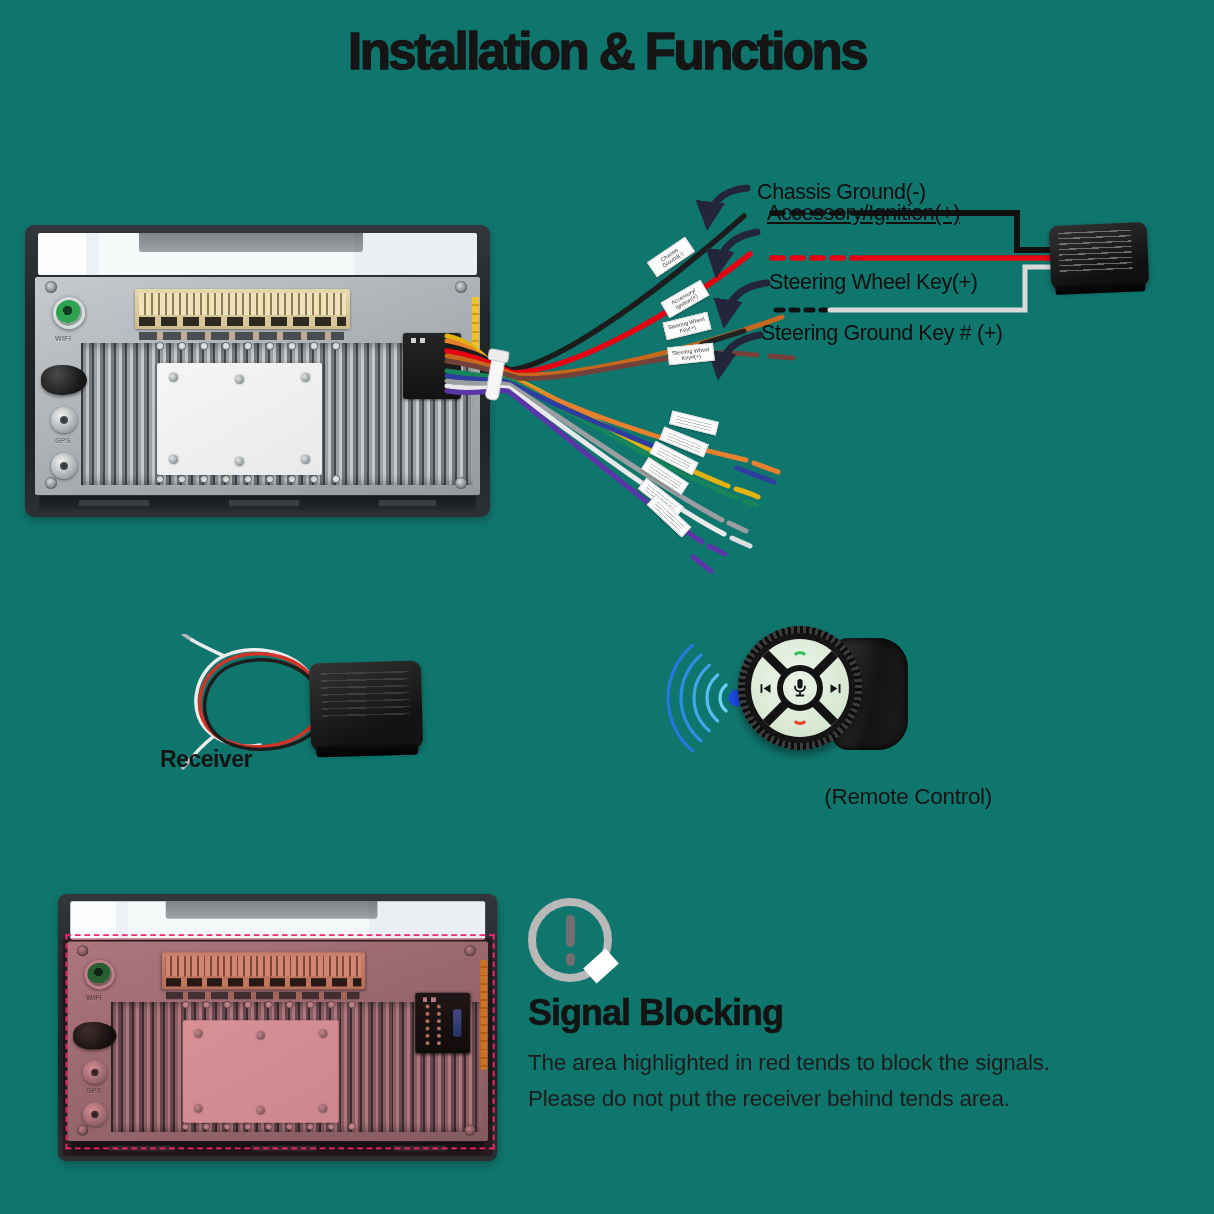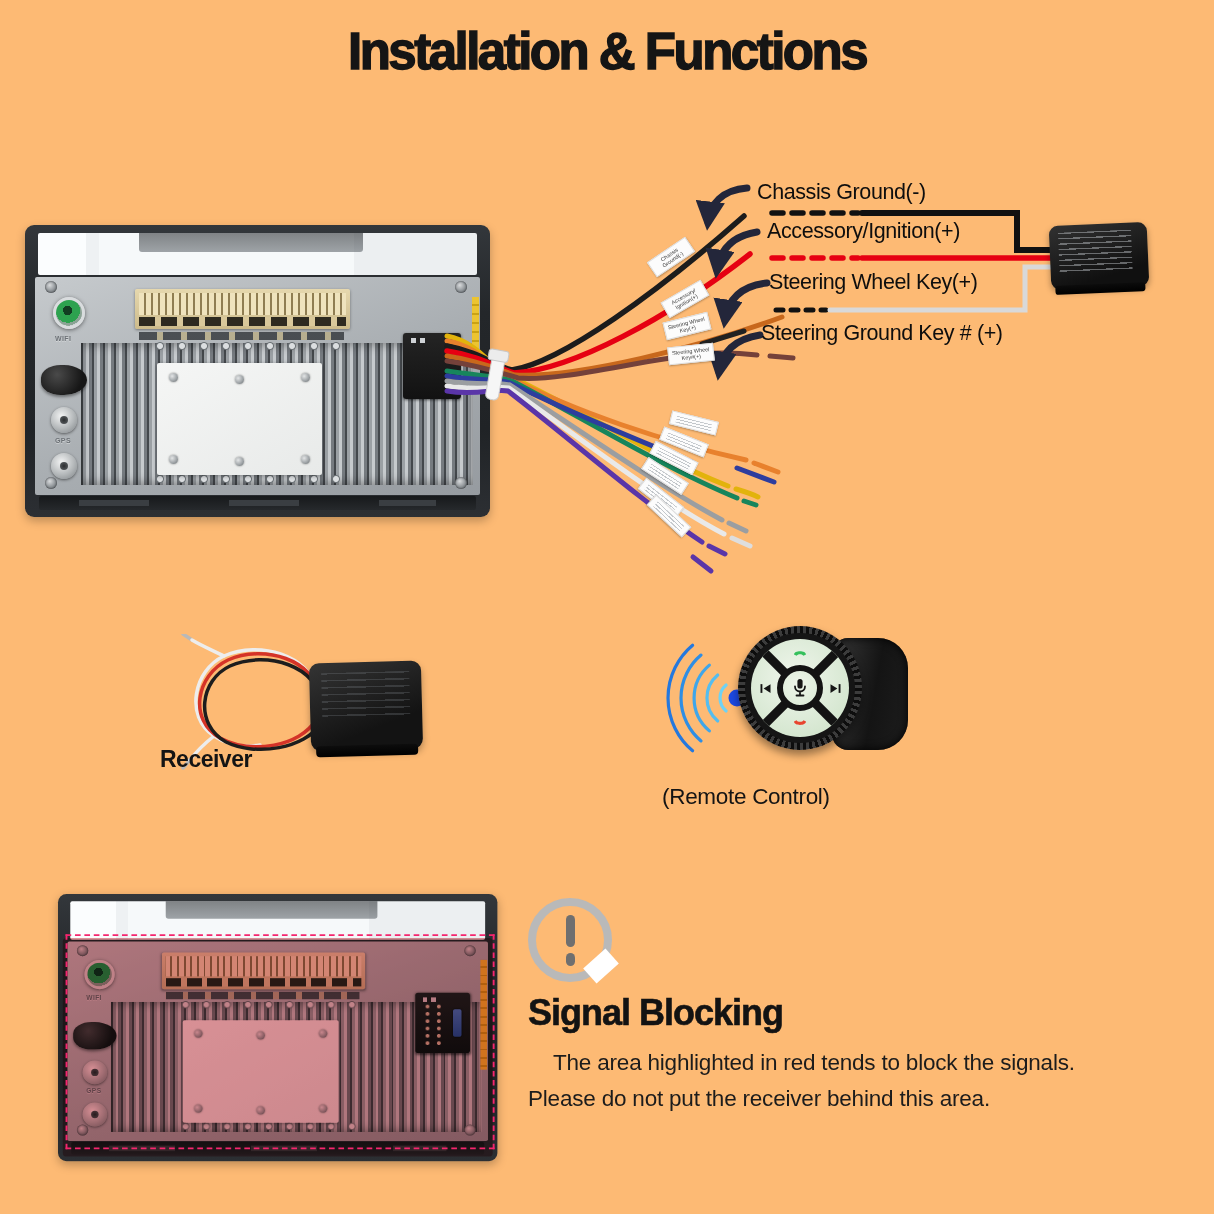--- a/index.html
+++ b/index.html
@@ -1,17 +1,17 @@
 <!DOCTYPE html>
 <html><head>
 <meta charset="utf-8">
 <style>
   html,body{margin:0;padding:0;background:#fff;}
   *{box-sizing:border-box;font-family:"Liberation Sans",sans-serif;}
-  .page{position:relative;width:1214px;height:1214px;background:#fdba74;overflow:hidden;}
+  .page{position:relative;width:1214px;height:1214px;background:#0f766e;overflow:hidden;}
 
   
   .title{position:absolute;top:22px;left:0;width:100%;text-align:center;
     font-size:51px;font-weight:700;color:#151515;letter-spacing:-2.5px;
     -webkit-text-stroke:1.4px #151515;}
 
   
   .section1{position:absolute;top:120px;left:0;width:1214px;height:500px;}
   .section2{position:absolute;top:620px;left:0;width:1214px;height:260px;}
   .section3{position:absolute;top:880px;left:0;width:960px;height:334px;padding-left:22px;}
@@ -106,21 +106,21 @@
   
   .rx-fig{position:absolute;left:168px;top:14px;width:310px;height:134px;}
   .rx-box{position:absolute;left:142px;top:28px;width:112px;height:88px;border-radius:10px;
     transform:rotate(-1.5deg);background:linear-gradient(160deg,#343434,#131313 70%);
     box-shadow:0 4px 7px rgba(0,0,0,.3);}
   .rx-box::before{content:"";position:absolute;left:12px;right:12px;top:10px;height:48px;
     background:repeating-linear-gradient(180deg,rgba(120,126,132,.5) 0 1.5px,transparent 1.5px 7px);opacity:.6;}
   .rx-box::after{content:"";position:absolute;left:5px;right:5px;bottom:-6px;height:11px;border-radius:4px;
     background:linear-gradient(180deg,#0d0d0d,#000);}
   .fig-label{position:absolute;text-align:left;font-weight:700;font-size:23px;color:#141414;letter-spacing:-.5px;}
-  .fig-sublabel{position:absolute;text-align:left;font-size:22.5px;color:#141414;letter-spacing:-.3px;}
+  .fig-sublabel{position:absolute;text-align:right;font-size:22.5px;color:#141414;letter-spacing:-.3px;}
 
   .tx-fig{position:absolute;left:650px;top:0;width:330px;height:170px;}
   .strap{position:absolute;left:182px;top:18px;width:76px;height:112px;z-index:1;
     border-radius:16px 30px 30px 16px;background:linear-gradient(100deg,#3a3a3a,#141414 55%,#1d1d1d);
     box-shadow:inset 0 0 10px #000;}
   .remote{position:absolute;left:88px;top:6px;width:124px;height:124px;border-radius:50%;z-index:2;
     background:repeating-conic-gradient(#0d0d0d 0deg 3deg,#3c3c3c 3deg 6deg);
     box-shadow:0 5px 9px rgba(0,0,0,.4);}
   .remote-inner{position:absolute;inset:7px;border-radius:50%;background:#151515;}
   .remote-face{position:absolute;inset:13px;border-radius:50%;overflow:hidden;
@@ -138,21 +138,21 @@
 
   
   .warn{position:absolute;left:528px;top:18px;width:84px;height:84px;}
   .warn-ring{position:absolute;inset:0;border-radius:50%;border:8px solid #b9b9b9;}
   .warn-gap{position:absolute;right:-4px;bottom:6px;width:30px;height:20px;background:#fff;transform:rotate(-42deg);}
   .warn-bar{position:absolute;left:50%;top:17px;width:9px;height:32px;margin-left:-4.5px;border-radius:5px;background:#6f6f6f;}
   .warn-dot{position:absolute;left:50%;top:55px;width:9px;height:13px;margin-left:-4.5px;border-radius:5px;background:#6f6f6f;}
   .sb-heading{position:absolute;left:528px;top:112px;font-size:36px;font-weight:700;color:#131313;letter-spacing:-1px;
     -webkit-text-stroke:.6px #131313;}
   .sb-line{position:absolute;left:528px;font-size:22.5px;color:#1c1c1c;letter-spacing:-.2px;white-space:nowrap;}
-  .sb-l1{top:170px;margin-left:25px;} .sb-l2{top:206px;}
+  .sb-l1{top:170px;} .sb-l2{top:206px;}
 </style>
 </head>
 <body>
 
 <div class="page">
 
   <div class="title">Installation &amp; Functions</div>
 
   <div class="section1">
 
@@ -254,21 +254,21 @@
         <span>Steering Wheel Key#(+)</span>
       </div>
     <div class="wtag blank" style="left:670px;top:296px;transform:rotate(14deg);"></div>
     <div class="wtag blank" style="left:660px;top:315px;transform:rotate(22deg);"></div>
     <div class="wtag blank" style="left:650px;top:331px;transform:rotate(27deg);"></div>
     <div class="wtag blank" style="left:641px;top:349px;transform:rotate(33deg);"></div>
     <div class="wtag blank" style="left:637px;top:371px;transform:rotate(38deg);"></div>
     <div class="wtag blank" style="left:645px;top:389px;transform:rotate(43deg);"></div>
 
     <div class="wlabel" style="left:757px;top:60px;">Chassis Ground(-)</div>
-    <div class="wlabel" style="left:767px;top:99px;">Accessory/Ignition(+)</div>
+    <div class="wlabel" style="left:767px;top:81px;text-decoration:underline;">Accessory/Ignition(+)</div>
     <div class="wlabel" style="left:769px;top:150px;">Steering Wheel Key(+)</div>
     <div class="wlabel" style="left:761px;top:201px;">Steering Ground Key # (+)</div>
   </div>
 
   <div class="section2">
 
     <div class="rx-fig">
       <svg class="overlay" width="310" height="140" viewBox="0 0 310 140">
         <g fill="none" stroke-linecap="round" stroke-width="3.5">
           <path d="M24,6 L15,0" stroke="#b9b9b9"></path>
@@ -375,16 +375,16 @@
     </div>
 
     <div class="warn">
       <div class="warn-ring"></div>
       <div class="warn-gap"></div>
       <div class="warn-bar"></div>
       <div class="warn-dot"></div>
     </div>
     <div class="sb-heading">Signal Blocking</div>
     <div class="sb-line sb-l1">The area highlighted in red tends to block the signals.</div>
-    <div class="sb-line sb-l2">Please do not put the receiver behind this area.</div>
+    <div class="sb-line sb-l2">Please do not put the receiver behind tends area.</div>
   </div>
 
 </div>
 
 </body></html>

